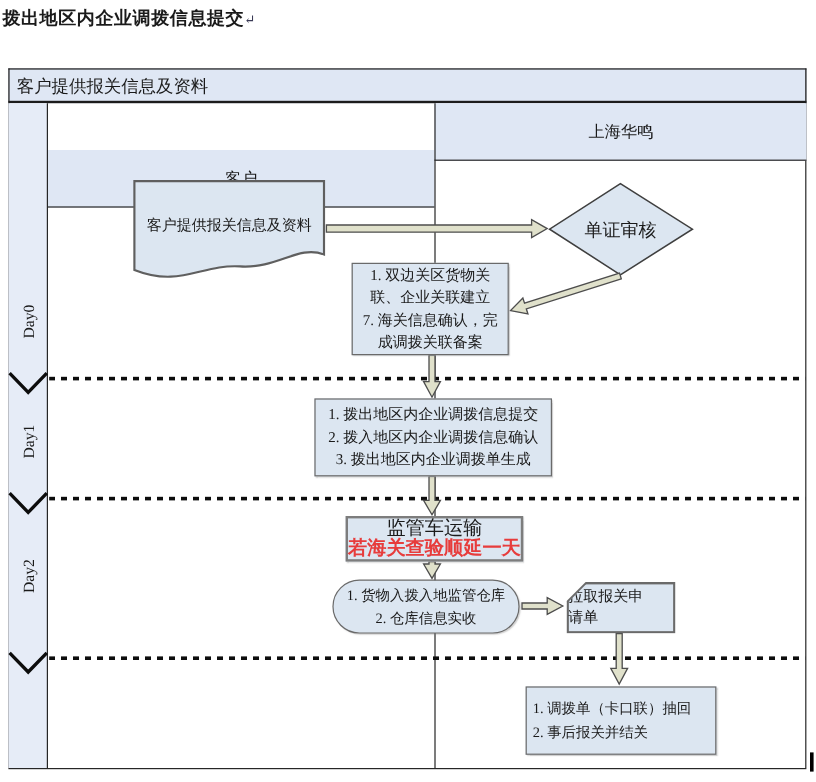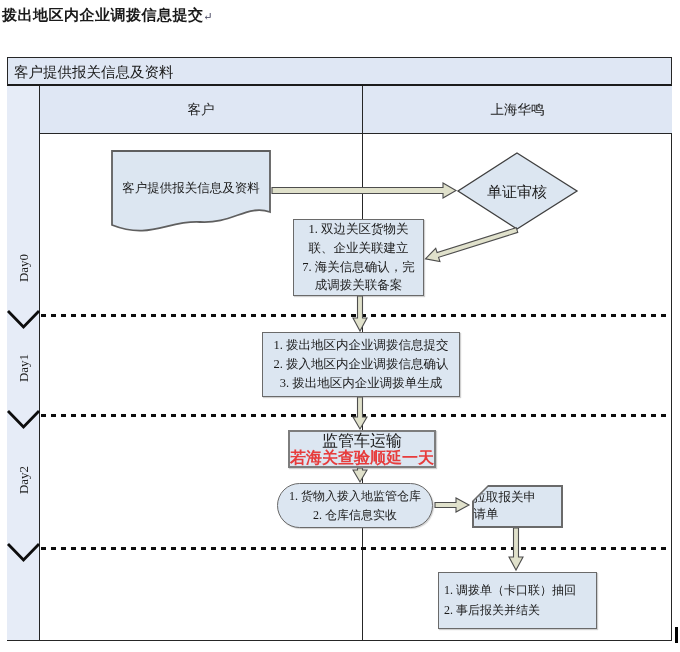--- a/index.html
+++ b/index.html
@@ -11,21 +11,21 @@
   .page-title { left:2px; top:6px; font-size:15px; font-weight:bold; letter-spacing:0.5px; }
   .para-mark { font-size:11px; font-weight:normal; color:#3a3a55; }
 
   
   .tbl-outer { left:7px; top:57px; width:665px; height:584px; border:1.6px solid #262626; }
   .title-row { left:7px; top:57px; width:665px; height:29px; background:#dfe7f4;
                border:1.6px solid #262626; border-bottom:2.6px solid #1c1c1c;
                font-size:14.5px; padding:5px 0 0 6px; }
   .hdr-cell { top:86px; height:48px; background:#dfe7f4; border-bottom:1.2px solid #262626;
               display:flex; align-items:center; justify-content:center; font-size:13.5px; }
-  .hdr-left  { left:40px;  width:322px; }
+  .hdr-left  { left:40px;  width:322px;margin-top:39px; }
   .hdr-right { left:362px; width:310px; border-left:1.2px solid #262626; }
   .label-col { left:7px; top:86px; width:33px; height:553.5px; background:#e6ecf7;
                border-right:1.2px solid #262626; }
   .col-divider { left:362px; top:134px; width:1.2px; height:505.5px; background:#262626; }
 
   .dash { height:2.8px; left:41px; width:630px;
           background:repeating-linear-gradient(90deg,#0d0d0d 0 5px,transparent 5px 10px); }
   .dash1 { top:314px; } .dash2 { top:414px; } .dash3 { top:547px; }
 
   .lane-label { width:60px; text-align:center; font-size:13px;

